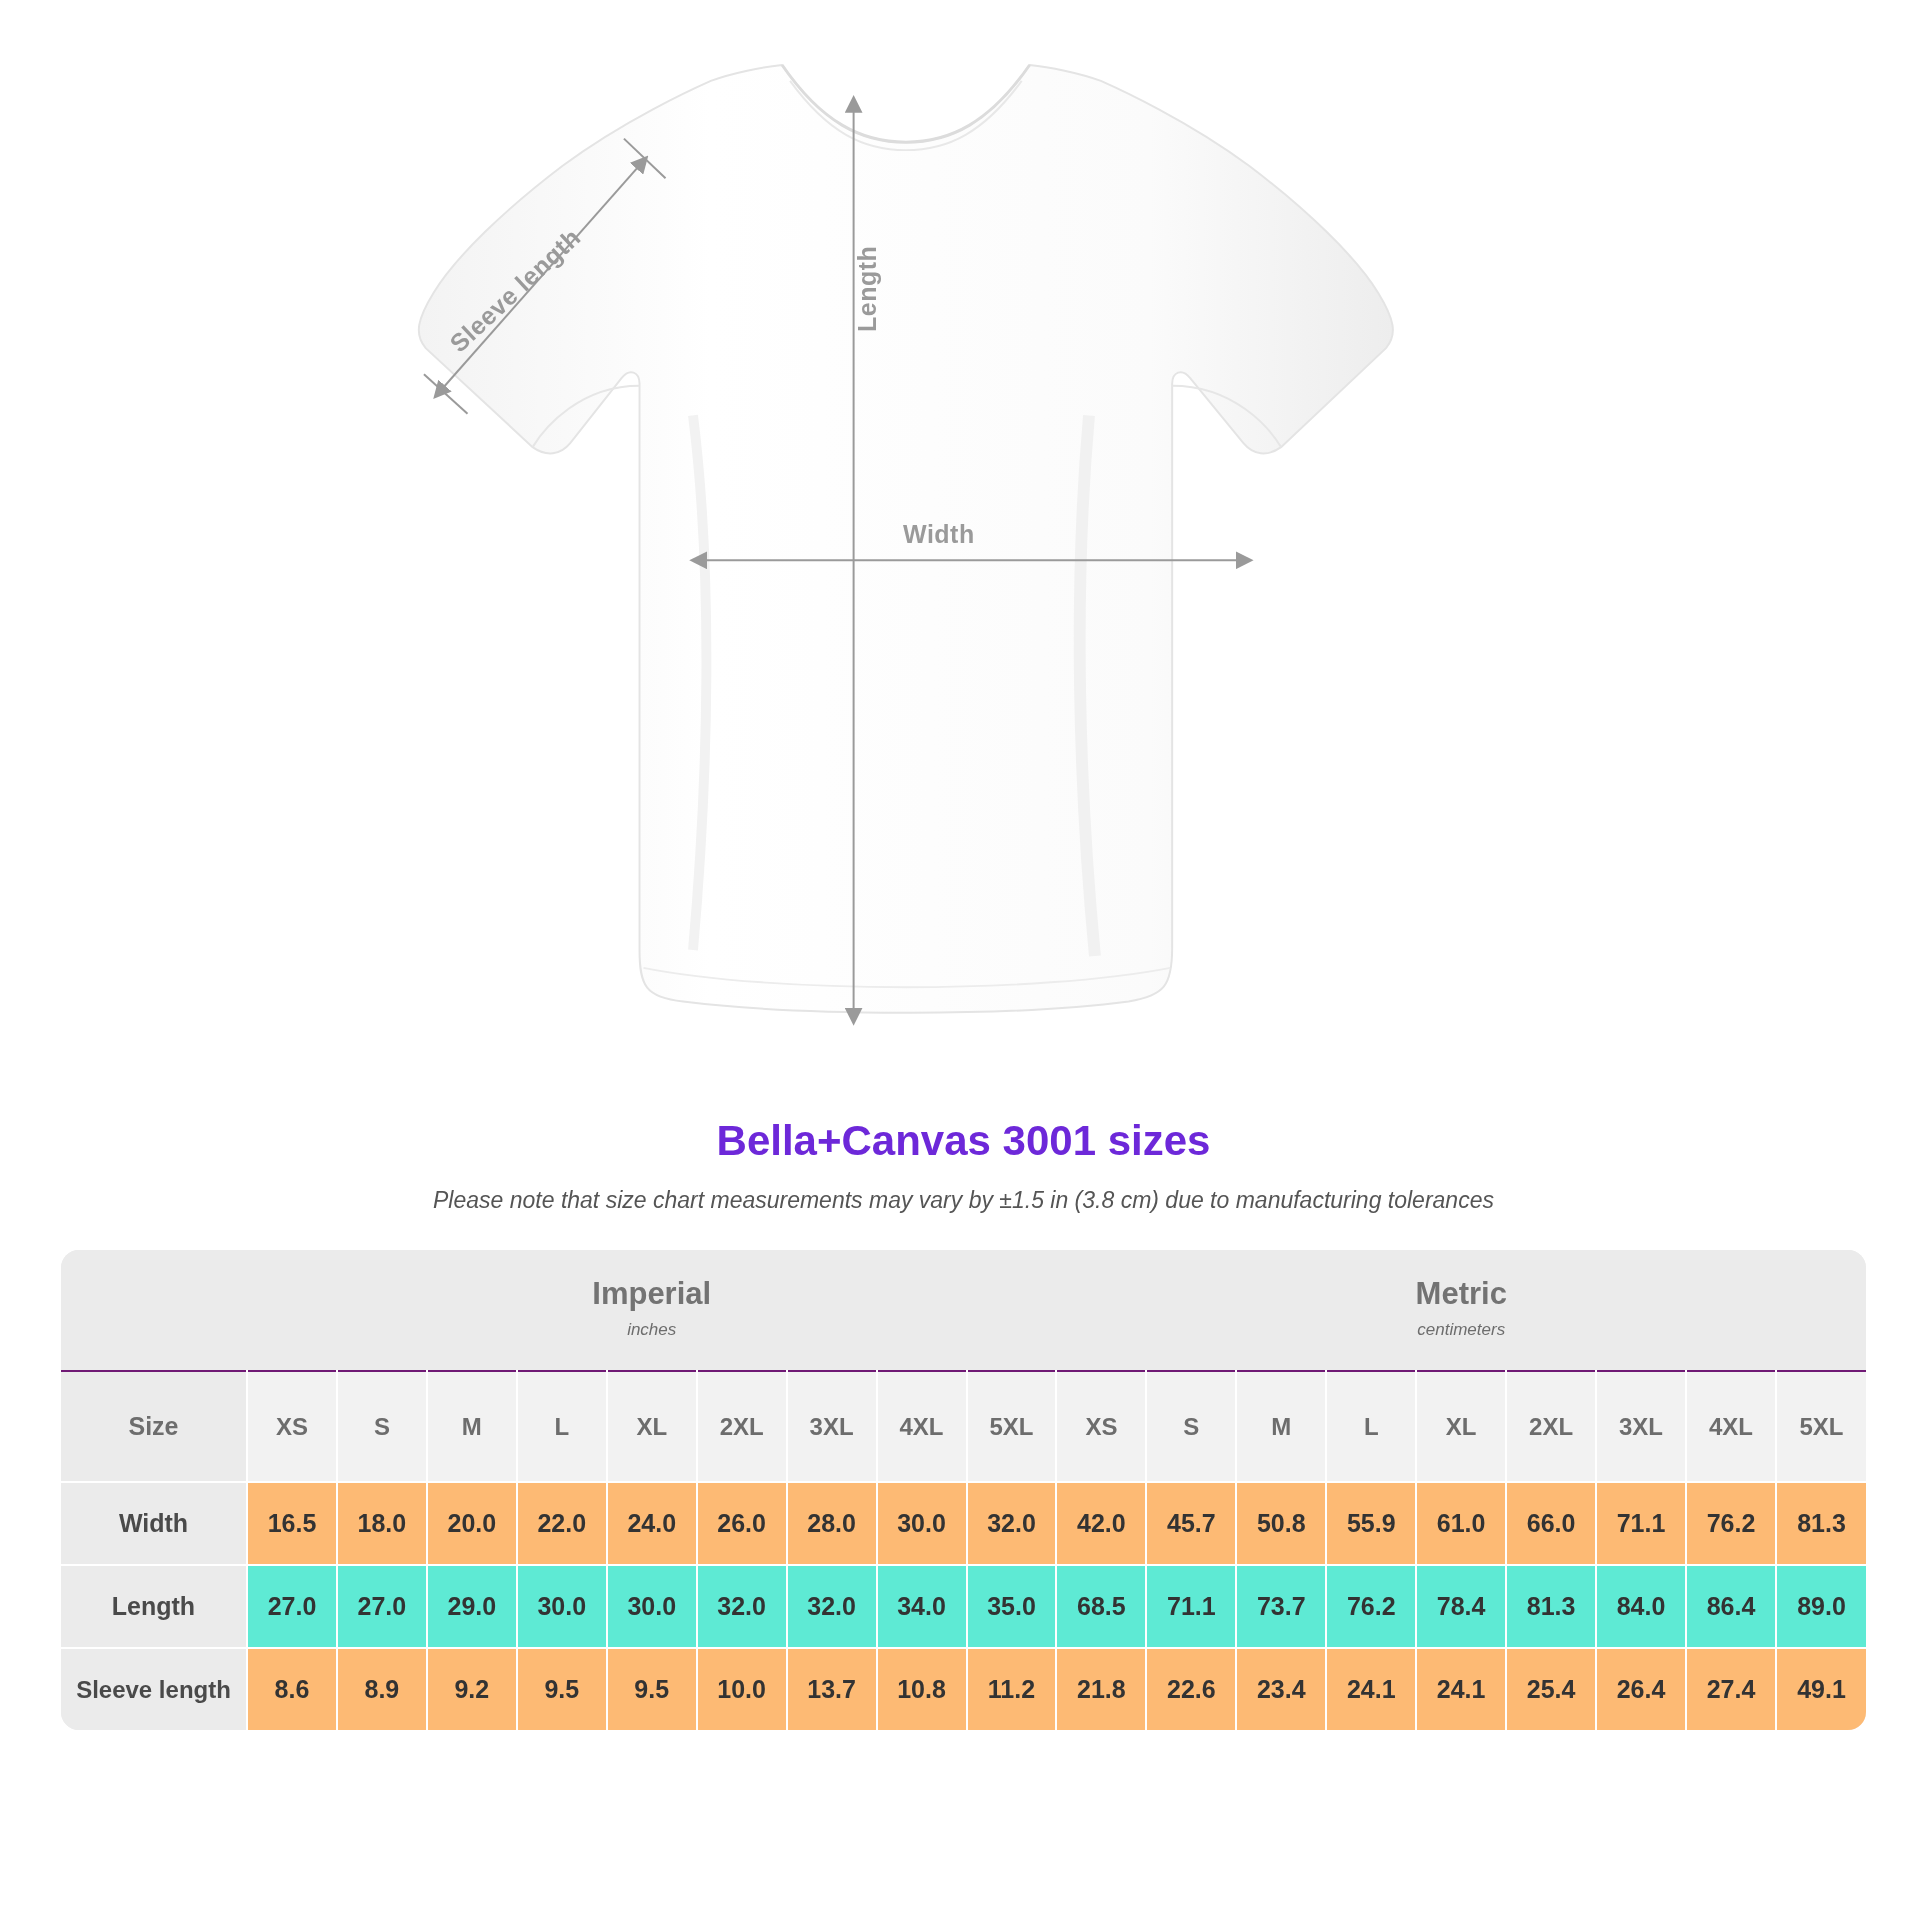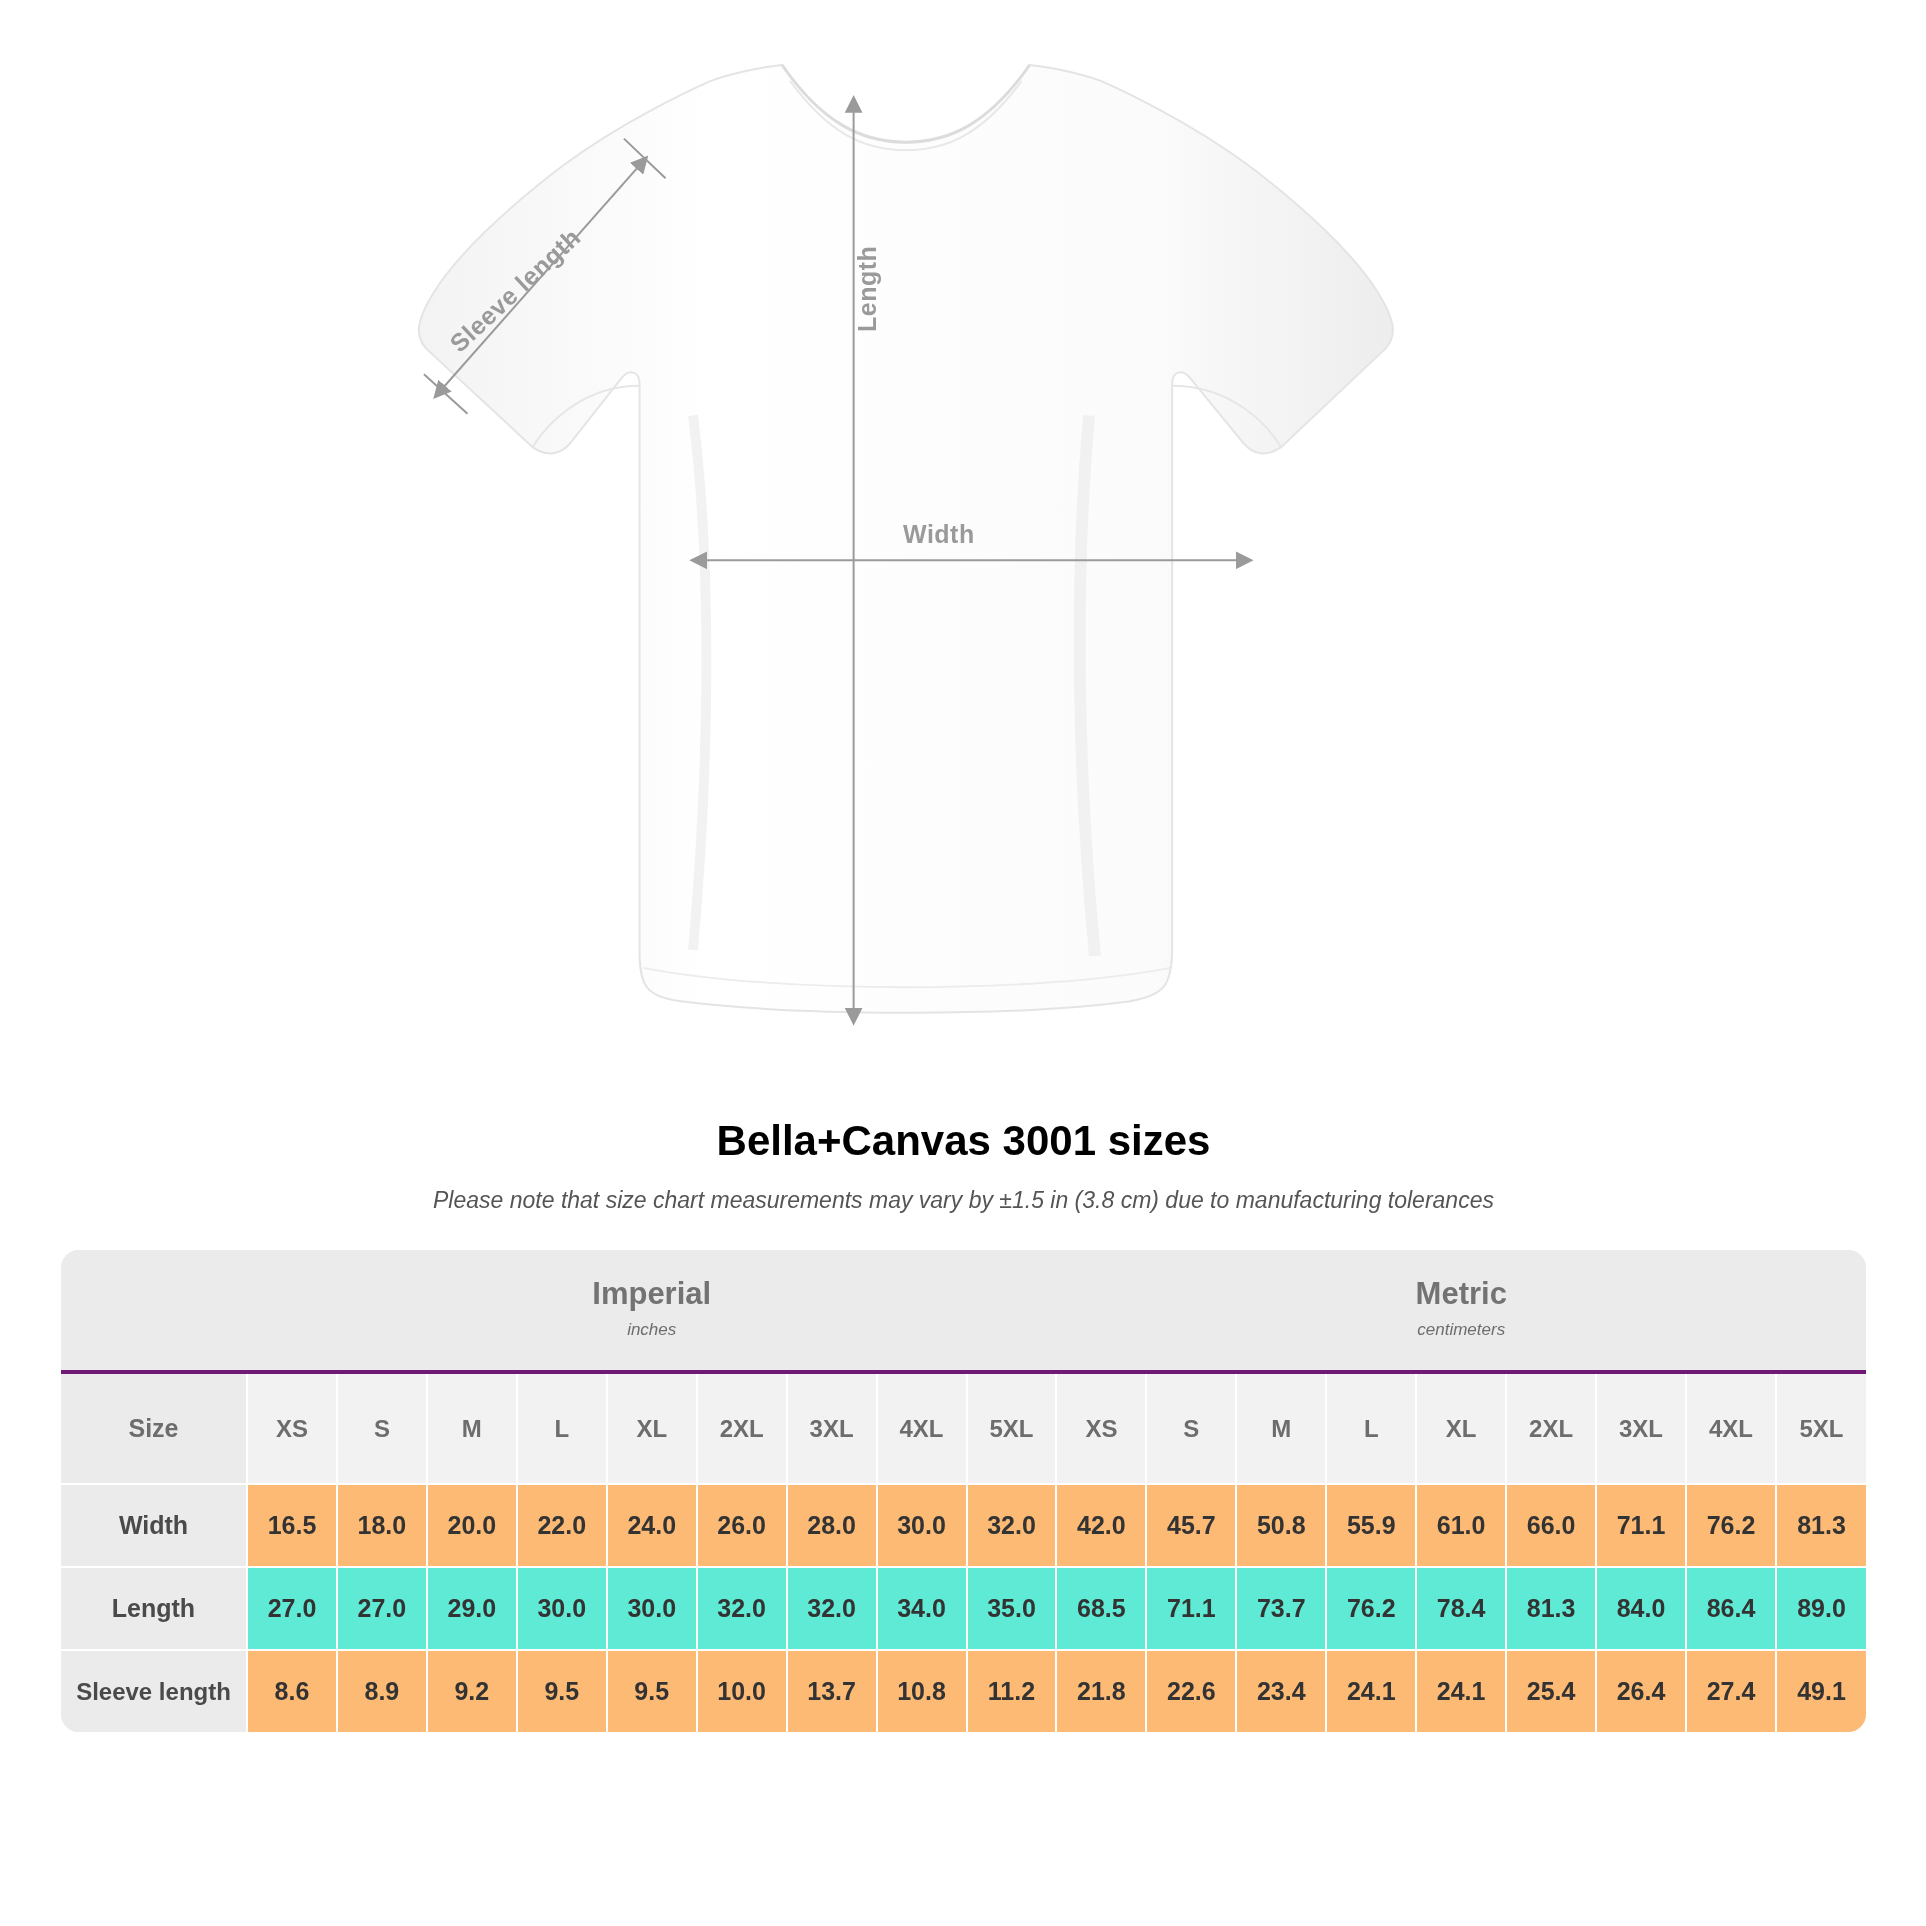--- a/index.html
+++ b/index.html
@@ -65,21 +65,21 @@
   }
 
   
   .title-block {
     text-align: center;
     margin-top: 28px;
   }
   .chart-title {
     font-size: 42px;
     font-weight: bold;
-    color: #000000;
+    color: #6d28d9;
     margin: 4px;
   }
   .chart-note {
     font-size: 23px;
     font-style: italic;
     color: #555555;
     margin-top: 22px;
   }
 
   
@@ -118,21 +118,21 @@
     margin-top: 8px;
   }
 
   .head-row td {
     background: #f2f2f2;
     color: #6d6d6d;
     font-weight: bold;
     font-size: 24px;
     padding: 40px 0;
     border-right: 2px solid #ffffff;
-    border-top: 4px solid #701a75;
+    border-top: 2px solid #701a75;
   }
   .head-row td:last-child { border-right: none; }
   .head-row td.rowhead {
     background: #ebebeb;
     font-size: 25px;
   }
 
   .data-row td {
     padding: 26px 0;
     font-size: 25px;

